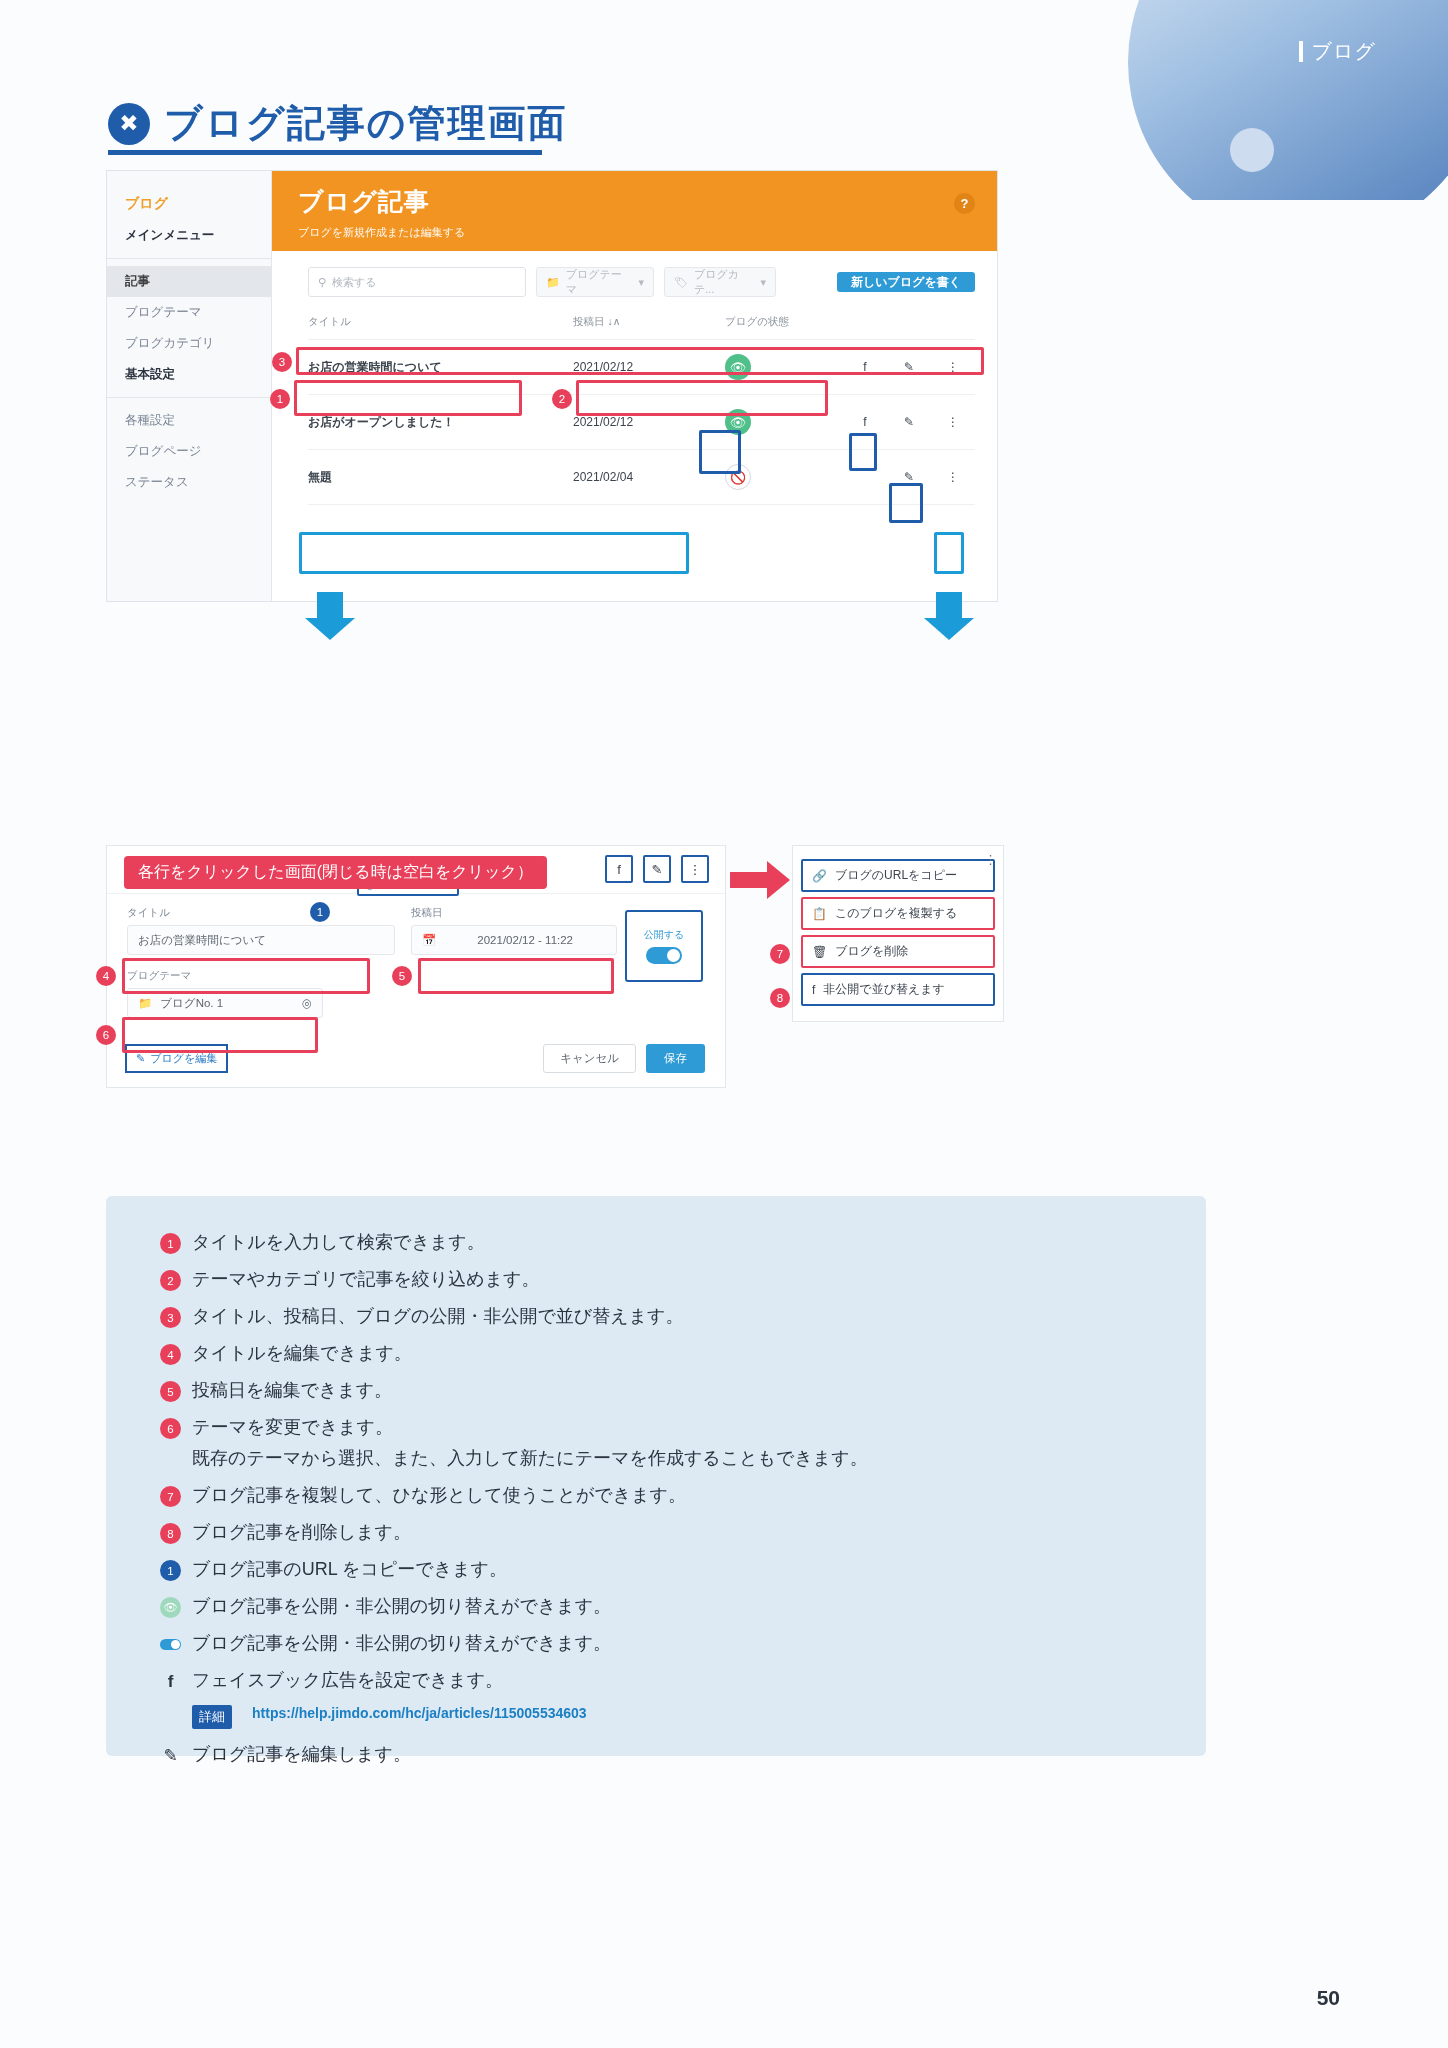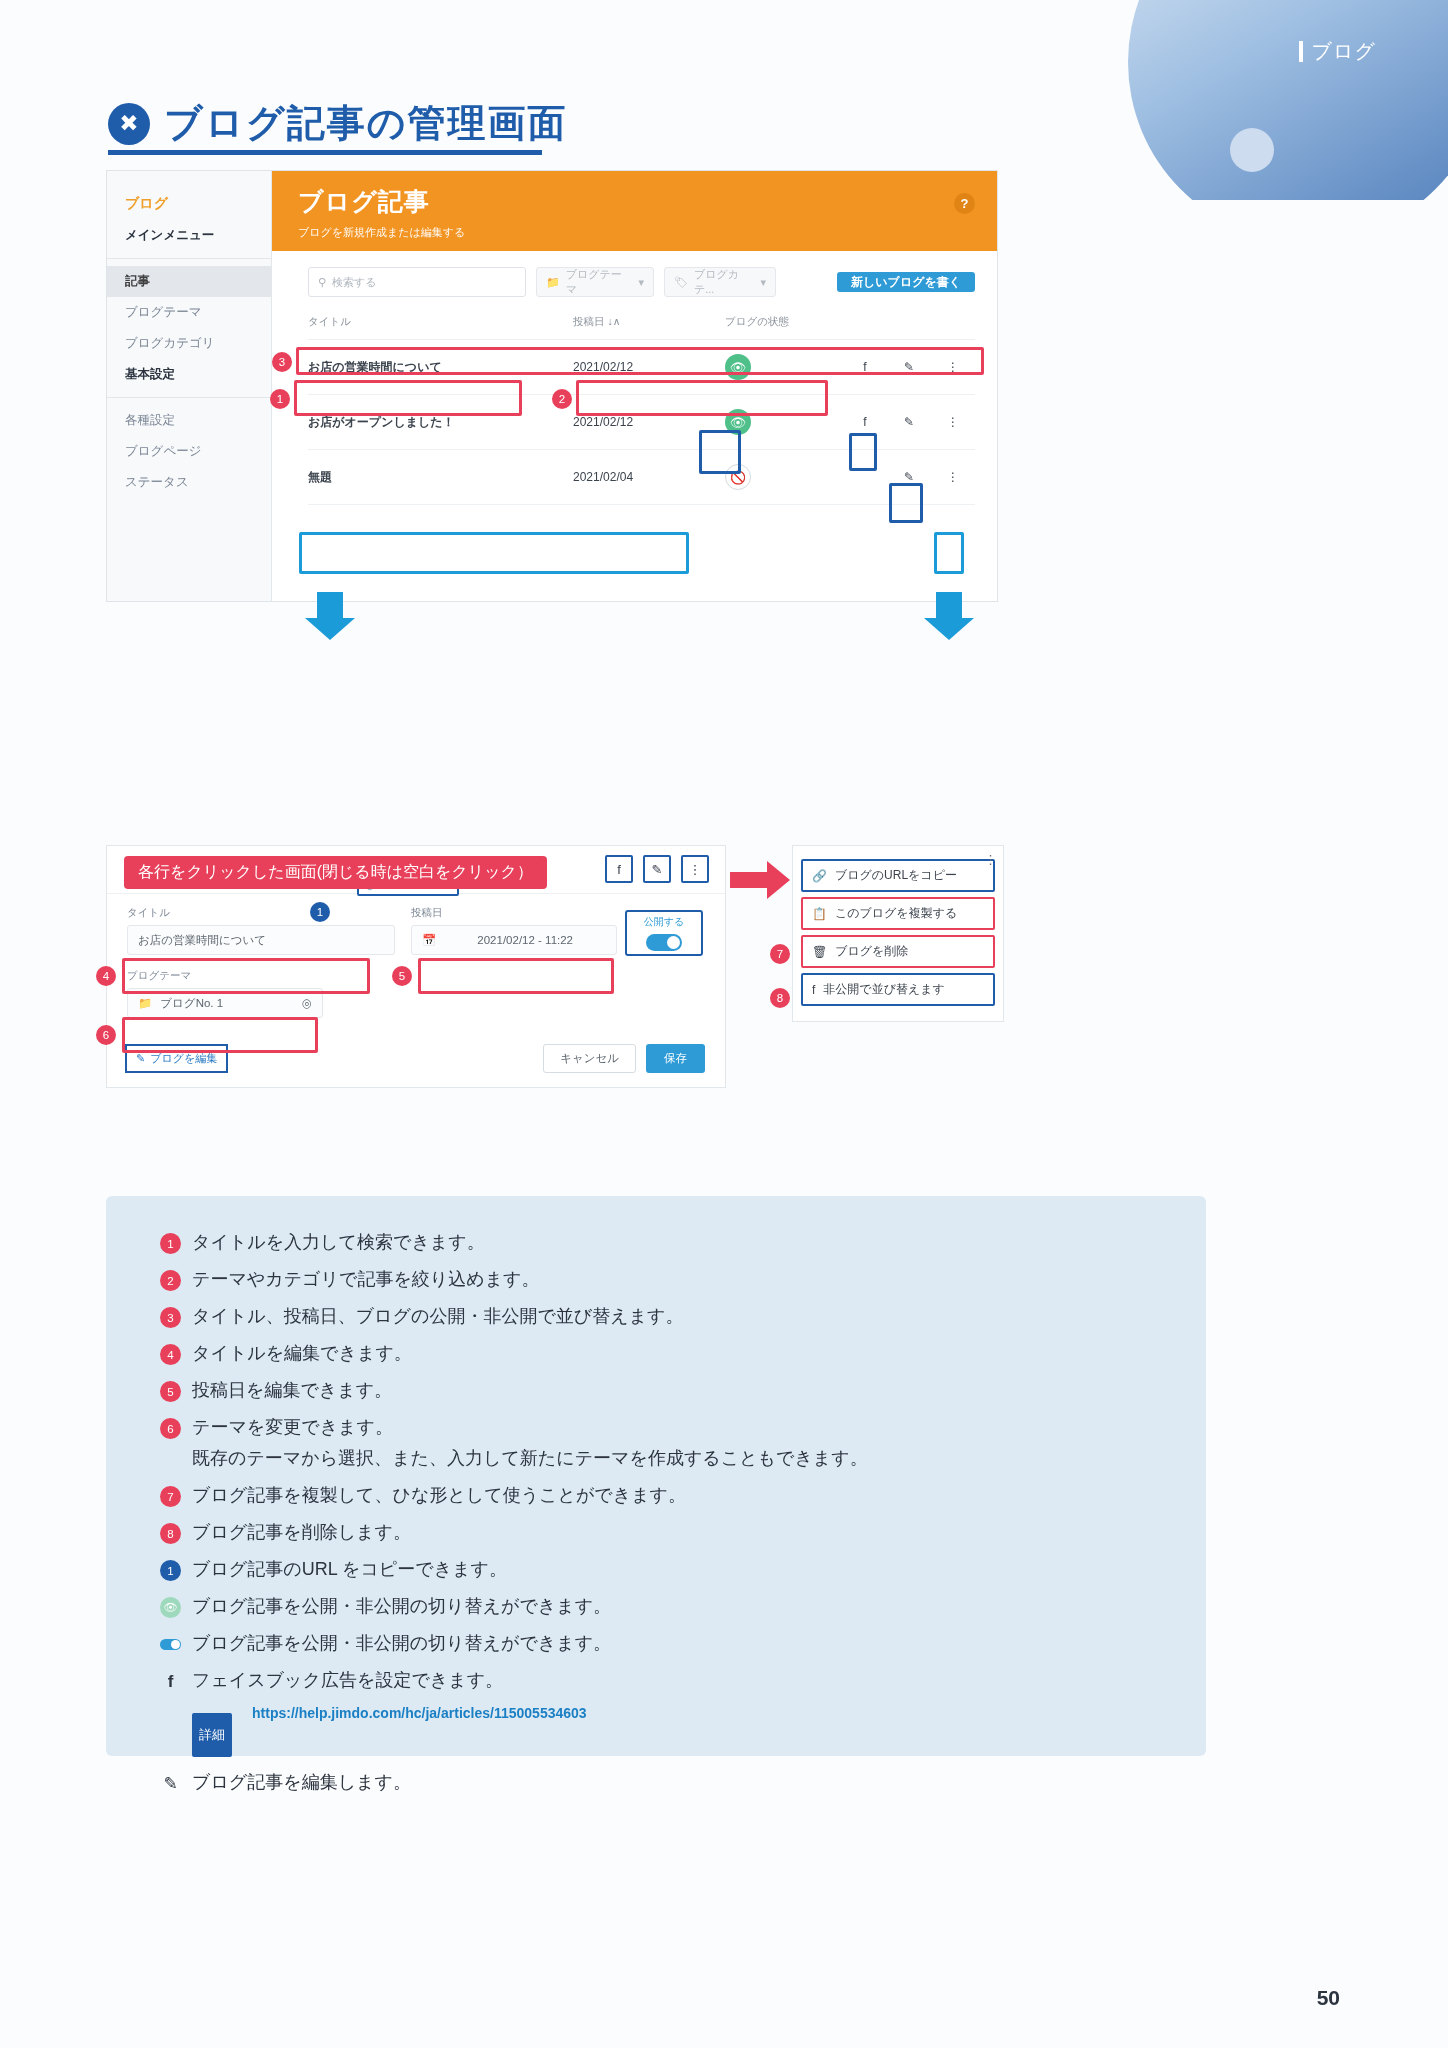--- a/index.html
+++ b/index.html
@@ -120,21 +120,21 @@
   .flabel { font-size: 10.5px; color: #7b8694; margin-bottom: 5px; }
   .finput {
     height: 30px; border: 1px solid #e4e8ec; border-radius: 3px; background: #fbfcfd;
     display: flex; align-items: center; padding: 0 10px; font-size: 11.5px; color: #5d656f; gap: 8px;
   }
   .urlcopy {
     border: 2px solid #1f5dab; border-radius: 2px; background: #fff; color: #2e7cc4;
     font-size: 10.5px; font-weight: bold; padding: 3px 7px; display: inline-flex; gap: 4px; align-items: center;
   }
   .toggle-wrap {
-    position: absolute; right: 22px; top: 16px; width: 78px; height: 46px; border: 2px solid #1f5dab;
+    position: absolute; right: 22px; top: 16px; width: 78px; height: 72px; border: 2px solid #1f5dab;
     border-radius: 3px; background: #fff; display: flex; flex-direction: column;
     align-items: center; justify-content: center; gap: 5px;
   }
   .toggle-wrap .tl { font-size: 10px; color: #2e9bd6; }
   .switch { width: 36px; height: 17px; border-radius: 9px; background: #2e9bd6; position: relative; }
   .switch::after { content:""; position: absolute; right: 2px; top: 2px; width: 13px; height: 13px; border-radius: 50%; background: #fff; }
   .editlink {
     position: absolute; left: 18px; bottom: 14px; border: 2px solid #1f5dab; background: #fff;
     color: #2e7cc4; font-size: 11px; padding: 5px 9px; display: inline-flex; gap: 5px; align-items: center;
   }
@@ -188,21 +188,21 @@
   .lg-row .mk {
     width: 21px; height: 21px; border-radius: 50%; background: #e8405a; color: #fff;
     font-size: 11.5px; display: flex; align-items: center; justify-content: center; flex: 0 0 21px; margin-top: 3px;
   }
   .lg-row .mk.eyeg { background: #9fd9bd; color: #fff; font-size: 11px; }
   .lg-row .mk.sw { background: transparent; }
   .lg-row .mk.sw i { display: block; width: 21px; height: 11px; border-radius: 6px; background: #2e9bd6; position: relative; }
   .lg-row .mk.sw i::after { content:""; position:absolute; right: 1px; top: 1px; width: 9px; height: 9px; border-radius: 50%; background: #fff; }
   .lg-row .mk.plain { background: transparent; color: #2c3440; font-size: 17px; font-weight: bold; }
   .lg-sub { font-size: 18px; color: #2c3440; margin: -6px 0 13px 32px; }
-  .detail-chip { background: #1f5dab; color: #fff; font-size: 13px; padding: 13px 7px; border-radius: 2px; margin-right: 9px; margin-top: 8px; }
+  .detail-chip { background: #1f5dab; color: #fff; font-size: 13px; padding: 3px 7px; border-radius: 2px; margin-right: 9px; }
   .lg-link { color: #1b7fc4; font-weight: bold; font-size: 14px; }
   .pagenum { position: absolute; right: 108px; bottom: 38px; font-size: 21px; font-weight: bold; color: #2c3440; }
 </style>
 </head>
 <body>
 
 <div class="page">
 
   <div class="deco-wrap">
     <div class="dots"></div>

